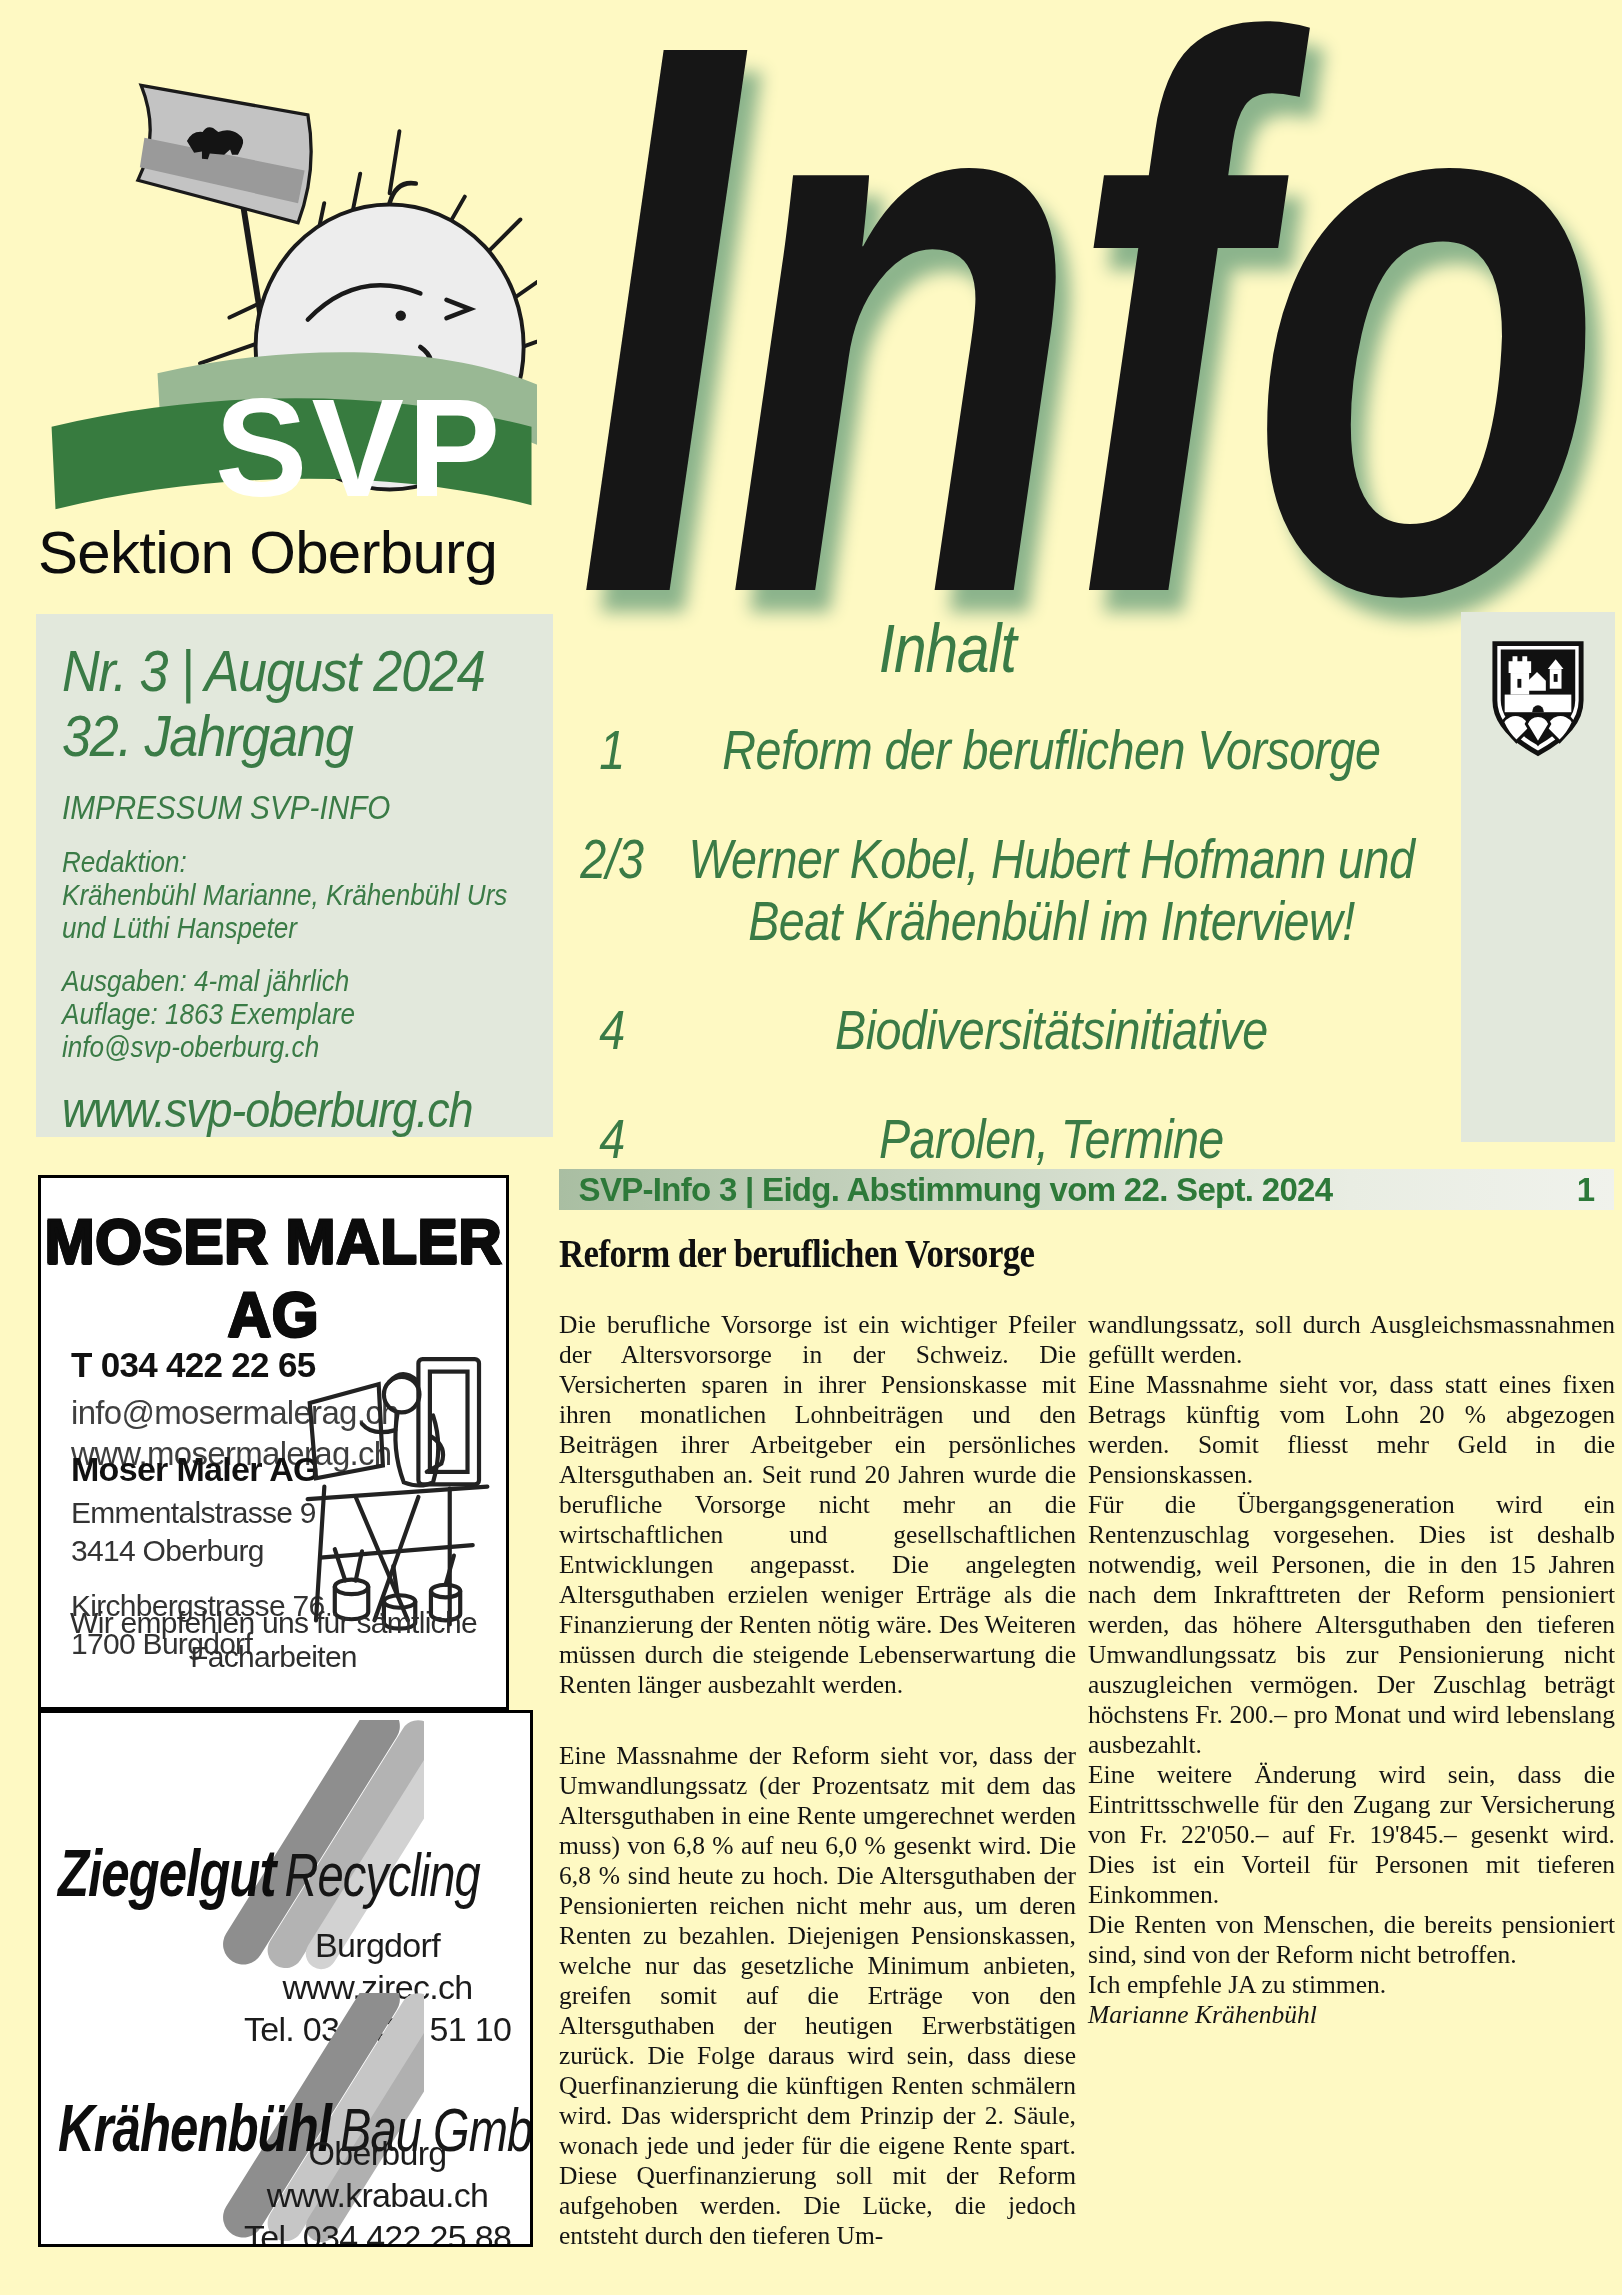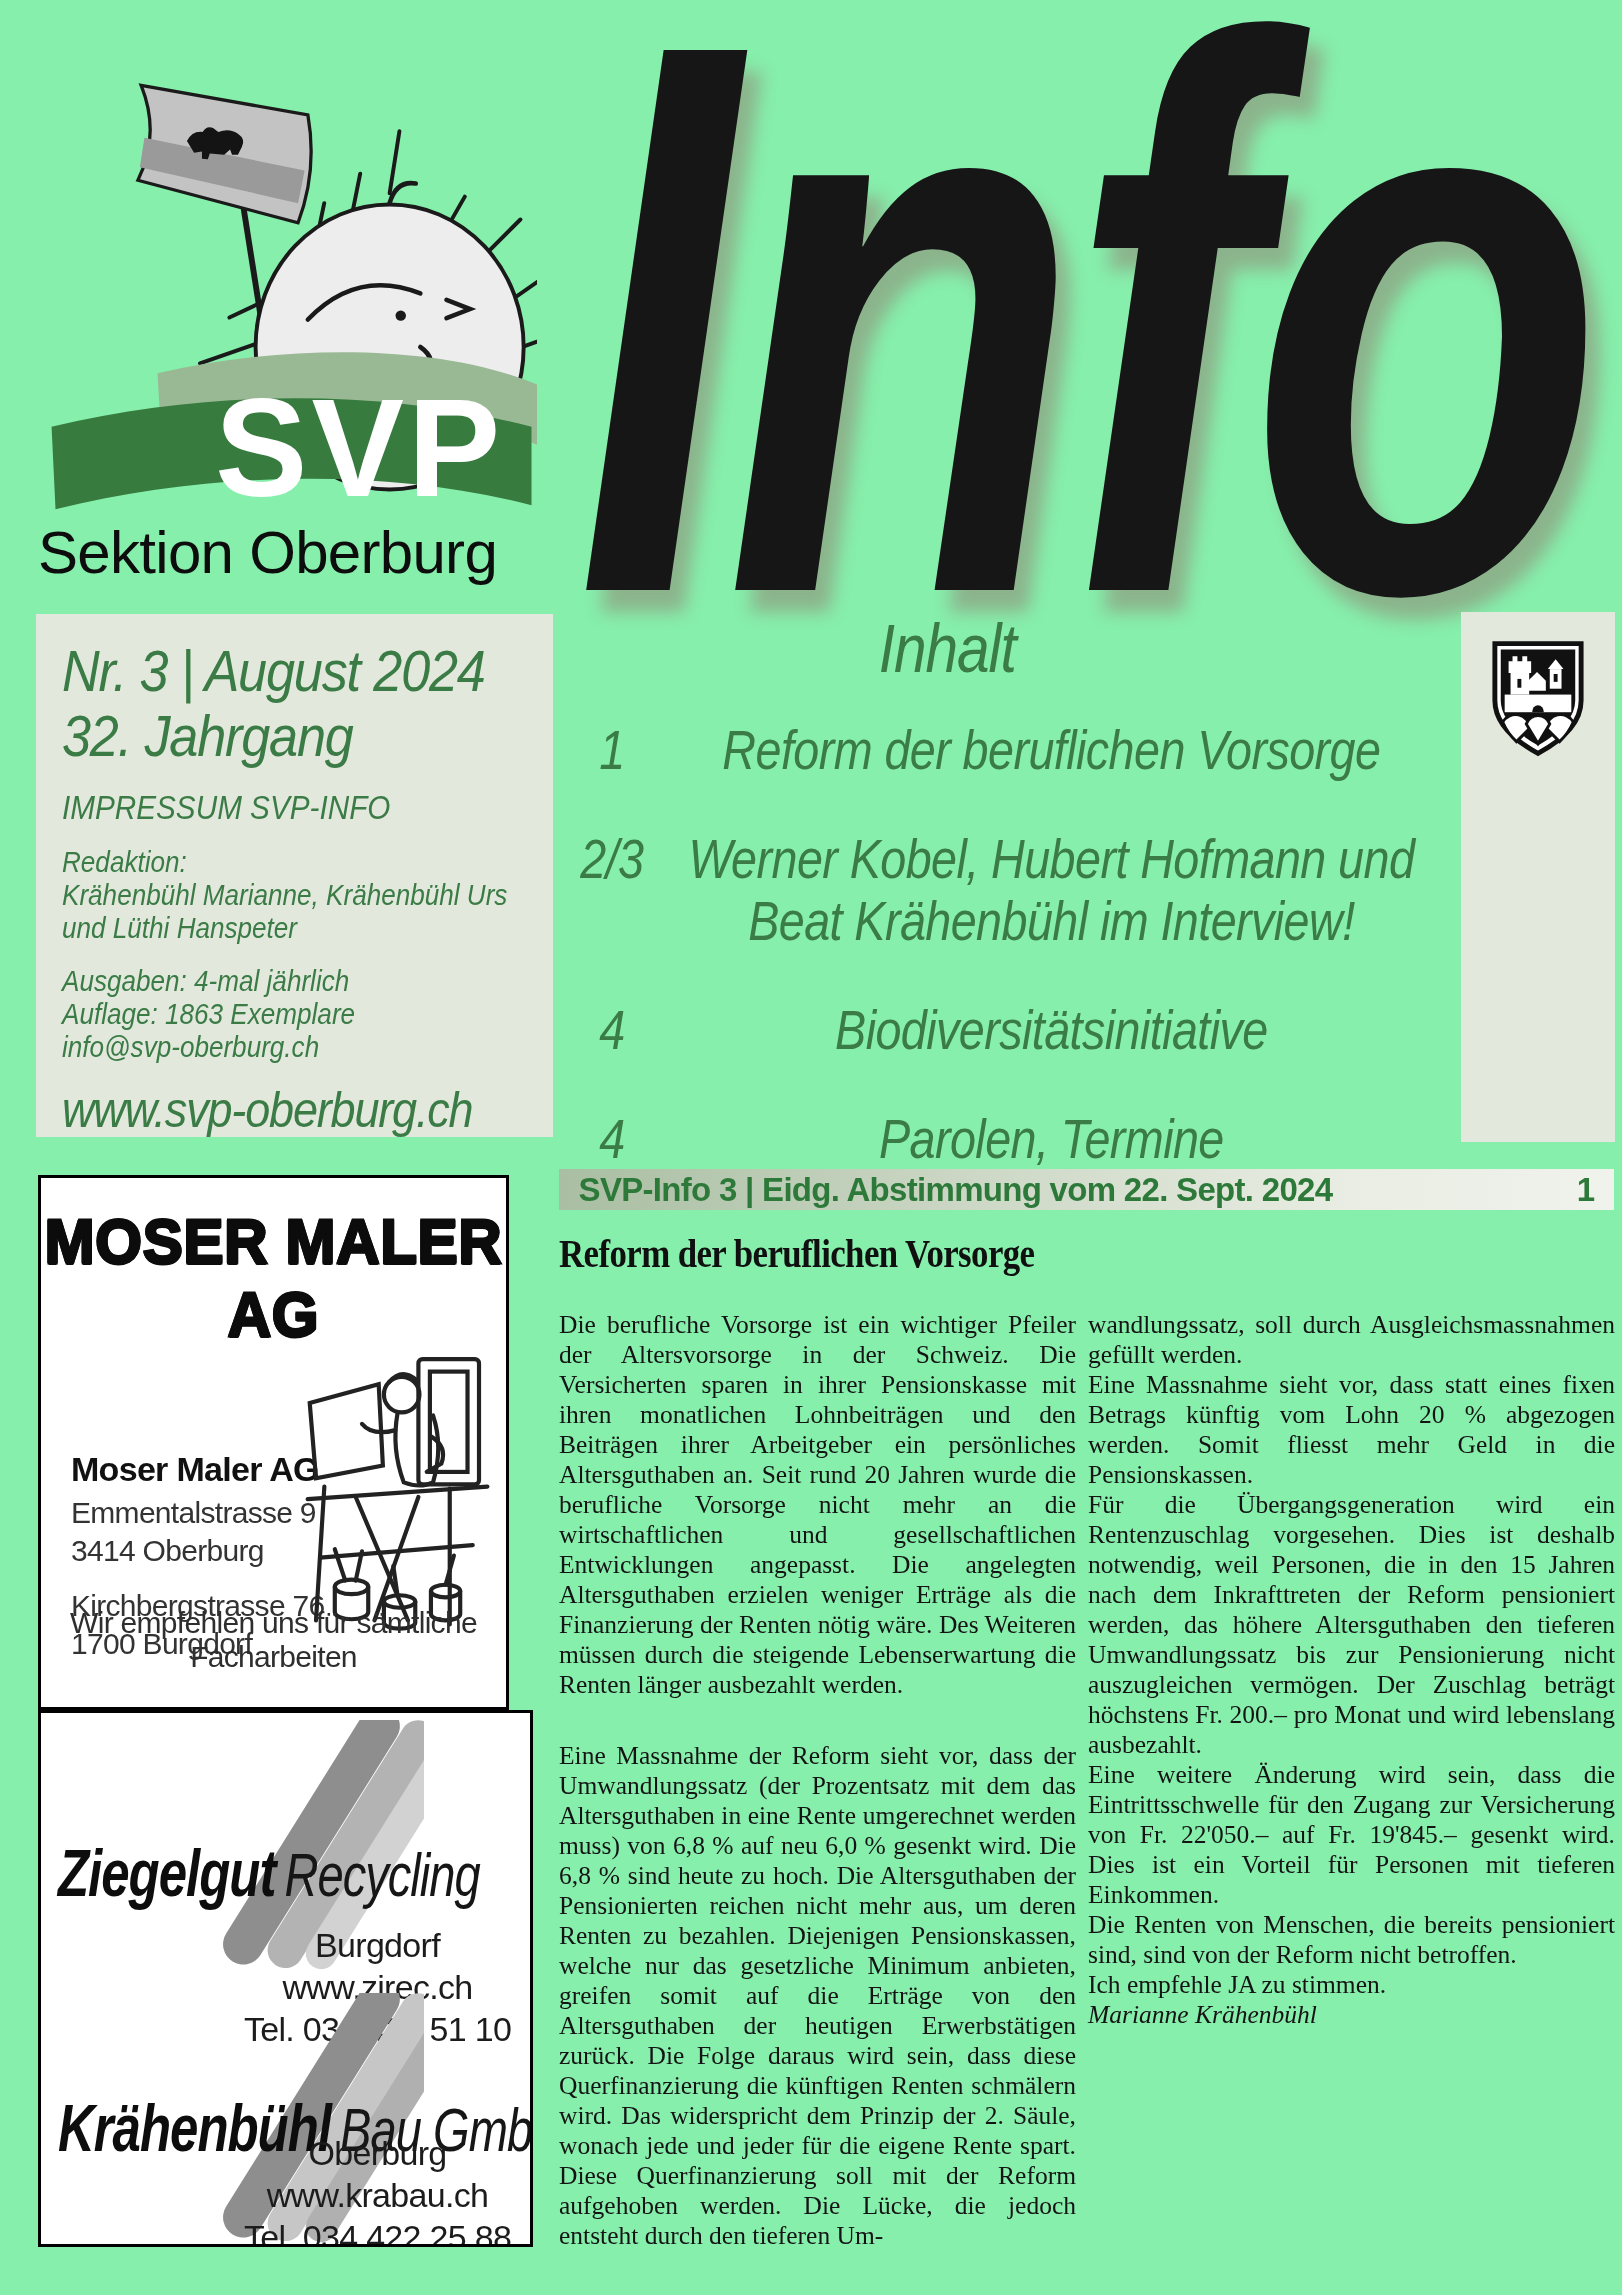--- a/index.html
+++ b/index.html
@@ -1,16 +1,16 @@
 <!DOCTYPE html>
 <html style="font-size:10.5px"><head>
 <meta charset="utf-8">
 <style>
   html,body{margin:0;padding:0;background:#888;}
-  .page{position:relative;width:1623px;height:2295px;background:#86efac;overflow:hidden;
+  .page{position:relative;width:1623px;height:2295px;background:#fef9c3;overflow:hidden;
         font-family:"Liberation Sans",sans-serif;color:#111;}
 
   
   .logo-svg{position:absolute;left:33px;top:6.5px;width:504px;height:510px;}
   .section-name{position:absolute;left:38px;top:518px;font-size:60px;letter-spacing:-0.7px;color:#0d0d0d;}
   .info-wordmark{position:absolute;left:576px;top:-121px;width:1112px;height:877px;line-height:877px;
         font-style:italic;font-weight:bold;font-size:785px;letter-spacing:-16.4px;color:#161616;
         transform:scaleX(.74);transform-origin:left bottom;white-space:nowrap;
         text-shadow:19.6px 22px 19.6px #8cb48c;}
 
@@ -219,20 +219,25 @@
     <p>Eine Massnahme sieht vor, dass statt eines fixen Betrags künftig vom Lohn 20 % abgezogen werden. Somit fliesst mehr Geld in die Pensionskassen.</p>
     <p>Für die Übergangsgeneration wird ein Rentenzuschlag vorgesehen. Dies ist deshalb notwendig, weil Personen, die in den 15 Jahren nach dem Inkrafttreten der Reform pensioniert werden, das höhere Altersguthaben den tieferen Umwandlungssatz bis zur Pensionierung nicht auszugleichen vermögen. Der Zuschlag beträgt höchstens Fr. 200.– pro Monat und wird lebenslang ausbezahlt.</p>
     <p>Eine weitere Änderung wird sein, dass die Eintrittsschwelle für den Zugang zur Versicherung von Fr. 22'050.– auf Fr. 19'845.– gesenkt wird. Dies ist ein Vorteil für Personen mit tieferen Einkommen.</p>
     <p>Die Renten von Menschen, die bereits pensioniert sind, sind von der Reform nicht betroffen.</p>
     <p class="recommendation">Ich empfehle JA zu stimmen.</p>
     <p class="signature">Marianne Krähenbühl</p>
   </div>
 
   <div class="ad-moser">
     <div class="moser-title">MOSER MALER AG</div>
+    <div class="moser-contact">
+      <div class="moser-phone">T 034 422 22 65</div>
+      <div class="moser-mail">info@mosermalerag.ch</div>
+      <div class="moser-web">www.mosermalerag.ch</div>
+    </div>
     <div class="moser-address">
       <div class="moser-company">Moser Maler AG</div>
       <div class="moser-line">Emmentalstrasse 9</div>
       <div class="moser-line">3414 Oberburg</div>
       <div class="moser-line moser-gap">Kirchbergstrasse 76</div>
       <div class="moser-line">1700 Burgdorf</div>
     </div>
     <svg class="painter-svg" viewBox="0 0 200 300">
       <g fill="none" stroke="#222" stroke-width="4" stroke-linecap="round">
         <rect x="120" y="18" width="58" height="120" rx="4"></rect>

